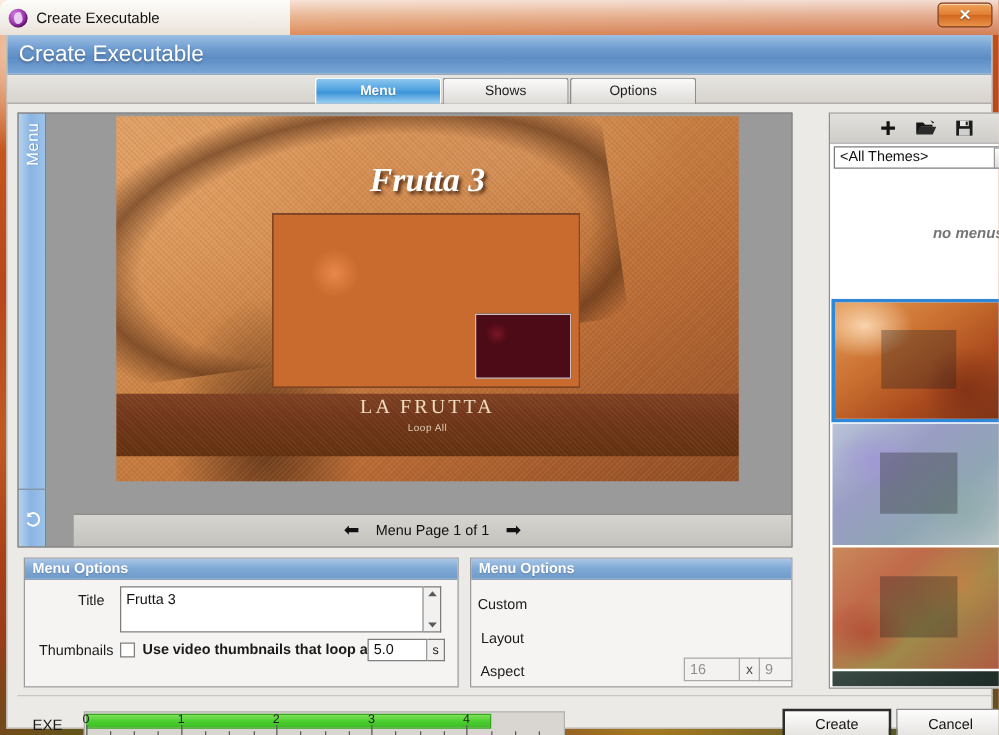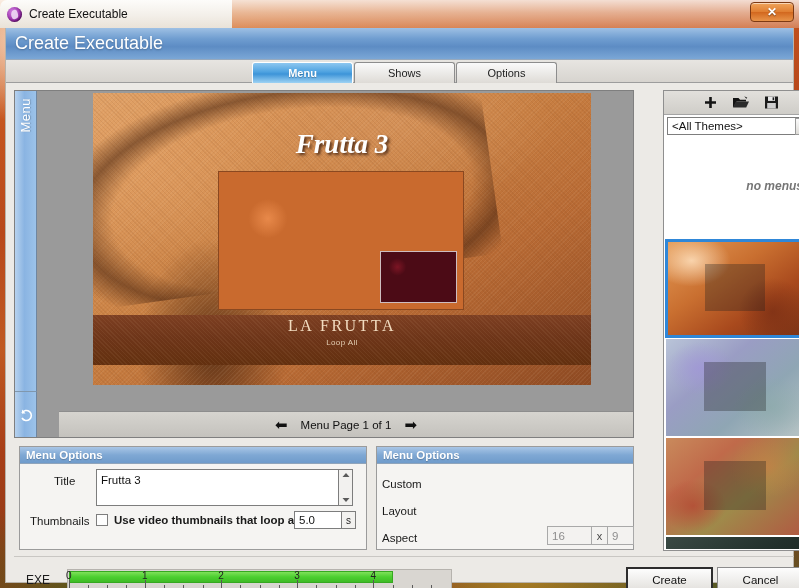--- a/index.html
+++ b/index.html
@@ -227,21 +227,21 @@
   }
   .group-title {
     height:17px; background: linear-gradient(180deg,#a9c6e6 0%, #7fa8d4 50%, #6f9bcb 100%);
     border-bottom:1px solid #8fa4bb;
     display:flex; align-items:center; padding-left:6px;
     font-size:11.5px; font-weight:bold; color:#ffffff;
     text-shadow:0 1px 1px rgba(0,0,0,.22);
   }
   #grp-contents { left:13px; top:418px; width:348px; height:104px; }
   #grp-layout  { left:370px; top:418px; width:258px; height:104px; }
-  .lbl { font-size:11.5px; color:#1a1a1a; text-align:left; }
+  .lbl { font-size:11.5px; color:#1a1a1a; text-align:center; }
 
   #title-label { position:absolute; left:48px; top:447px; width:38px; }
   #title-input {
     position:absolute; left:90px; top:441px; width:243px; height:37px;
     border:1px solid #7d7d7d; background:#ffffff;
     font-family:"Liberation Sans", sans-serif; font-size:11.5px; color:#111;
     padding:3px 4px; resize:none; outline:none; line-height:1.3;
   }
   #title-spin {
     position:absolute; left:333px; top:441px; width:14px; height:37px;

